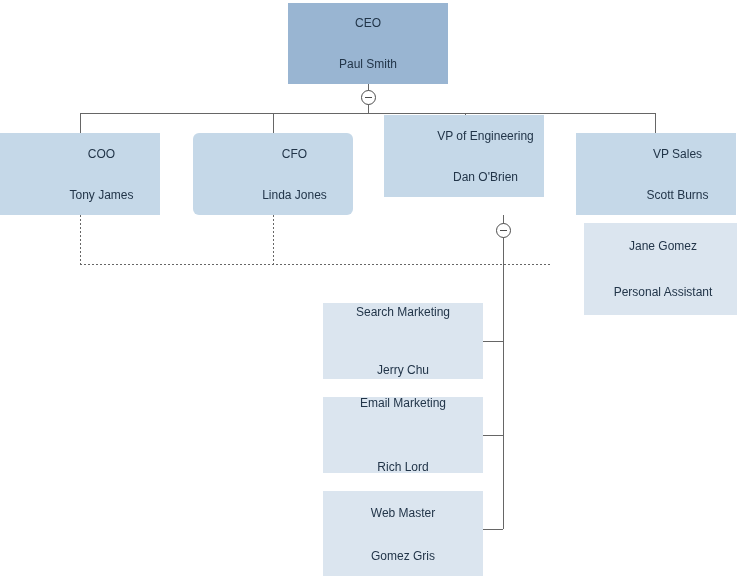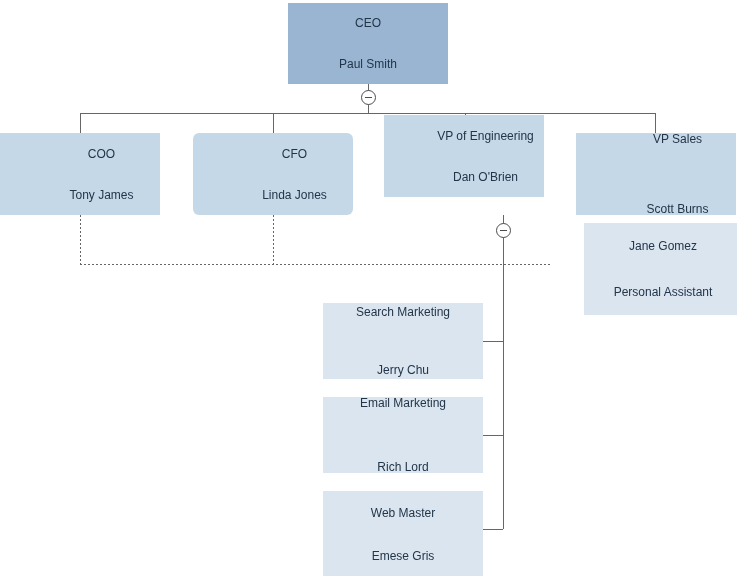--- a/index.html
+++ b/index.html
@@ -95,21 +95,21 @@
   <div class="node fill-l2" style="left:193px; top:133px; width:160px; height:82px;border-radius:6px;">
     <div class="line">CFO</div>
     <div class="line">Linda Jones</div>
   </div>
 
   <div class="node fill-l2" style="left:384px; top:115px; width:160px; height:82px;">
     <div class="line">VP of Engineering</div>
     <div class="line">Dan O'Brien</div>
   </div>
 
-  <div class="node fill-l2" style="left:576px; top:133px; width:160px; height:82px;justify-content:space-between;">
+  <div class="node fill-l2" style="left:576px; top:133px; width:160px; height:82px;">
     <div class="line">VP Sales</div>
     <div class="line">Scott Burns</div>
   </div>
 
   <div class="collapse-toggle" style="left:496px; top:223px;">
     <div class="minus-bar"></div>
   </div>
 
   <div class="node fill-l3" style="left:584px; top:223px; width:158px; height:92px;">
     <div class="line">Jane Gomez</div>
@@ -121,16 +121,16 @@
     <div class="line">Jerry Chu</div>
   </div>
 
   <div class="node fill-l3" style="left:323px; top:397px; width:160px; height:76px;justify-content:space-between;">
     <div class="line">Email Marketing</div>
     <div class="line">Rich Lord</div>
   </div>
 
   <div class="node fill-l3" style="left:323px; top:491px; width:160px; height:87px;">
     <div class="line">Web Master</div>
-    <div class="line">Emese Gris</div>
+    <div class="line">Gomez Gris</div>
   </div>
 
 </div>
 
 </body></html>

